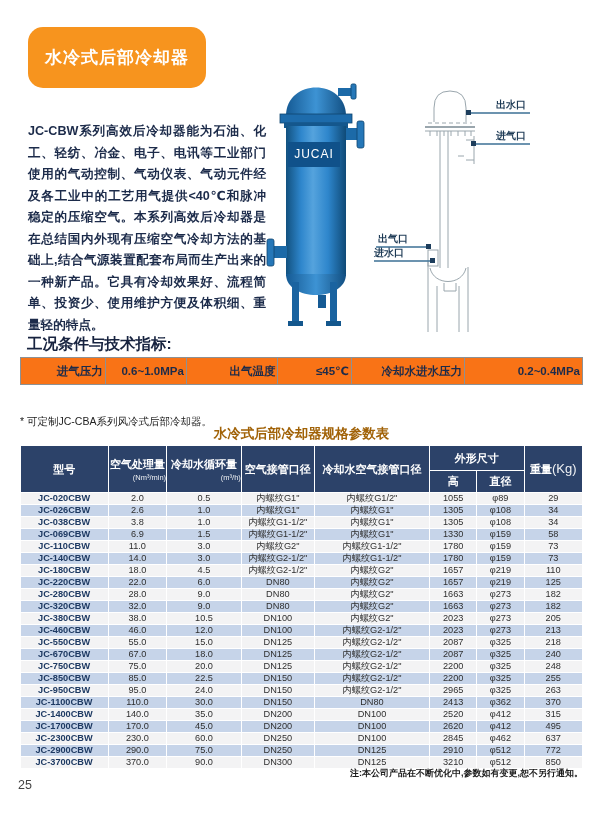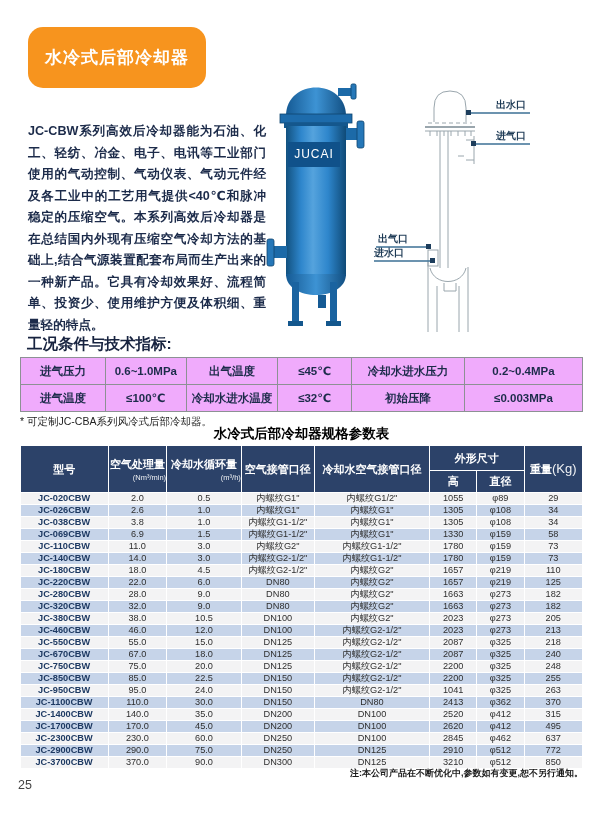--- a/index.html
+++ b/index.html
@@ -43,27 +43,27 @@
   .dl-air-outlet{left:38px;top:162px;}
   .dl-water-inlet{left:34px;top:176px;}
 
   
   .cond-heading{left:27px;top:334px;font-size:15.5px;font-weight:800;color:#17233f;}
   table{border-spacing:0;}
   .cond-table{
     left:20px;top:357px;width:563px;table-layout:fixed;border-collapse:collapse;
   }
   .cond-table td{
-    border:1px solid #8d9194;height:26px;text-align:center;
-    font-size:11.5px;font-weight:600;color:#1c2b4a;background:#f0abfc;padding:0 2px;
+    border:1px solid #8d9194;height:26px;text-align:right;
+    font-size:11.5px;font-weight:600;color:#1c2b4a;background:#f97316;padding:0 2px;
   }
   .cond-foot{left:20px;top:415px;font-size:10.5px;font-weight:400;color:#222;}
 
   
-  .spec-title{left:0;top:425px;width:603px;text-align:center;font-size:13.5px;font-weight:700;color:#000000;}
+  .spec-title{left:0;top:425px;width:603px;text-align:center;font-size:13.5px;font-weight:700;color:#a16207;}
   .spec-table{
     left:20px;top:445px;width:563px;table-layout:fixed;border-collapse:collapse;
   }
   .spec-table th{
     background:#2C4269;color:#fff;font-size:11px;font-weight:600;
     border:1px solid #fff;padding:1px 0;vertical-align:middle;text-align:center;
   }
   .spec-table th .unit{display:block;font-size:7.5px;font-weight:400;opacity:.92;margin-top:1px;text-align:right;}
   .spec-table th .unit-inline{font-size:13px;font-weight:400;opacity:.92;}
   .spec-table thead .r1 th{height:22px;}
@@ -187,28 +187,20 @@
       <col style="width:21.0%">
   </colgroup>
   <tbody>
       <tr>
         <td>进气压力</td>
         <td>0.6~1.0MPa</td>
         <td>出气温度</td>
         <td>≤45℃</td>
         <td>冷却水进水压力</td>
         <td>0.2~0.4MPa</td>
-      </tr>
-      <tr>
-        <td>进气温度</td>
-        <td>≤100℃</td>
-        <td>冷却水进水温度</td>
-        <td>≤32℃</td>
-        <td>初始压降</td>
-        <td>≤0.003MPa</td>
       </tr>
     </tbody>
 </table>
 
 <div class="abs cond-foot">* 可定制JC-CBA系列风冷式后部冷却器。</div>
 
 <div class="abs spec-title">水冷式后部冷却器规格参数表</div>
 
 <table class="abs spec-table">
   <colgroup>
@@ -404,21 +396,21 @@
         <td>2200</td>
         <td>φ325</td>
         <td>255</td>
       </tr>
       <tr>
         <td class="model">JC-950CBW</td>
         <td>95.0</td>
         <td>24.0</td>
         <td>DN150</td>
         <td>内螺纹G2-1/2"</td>
-        <td>1041</td>
+        <td>2965</td>
         <td>φ325</td>
         <td>263</td>
       </tr>
       <tr class="alt">
         <td class="model">JC-1100CBW</td>
         <td>110.0</td>
         <td>30.0</td>
         <td>DN150</td>
         <td>DN80</td>
         <td>2413</td>

